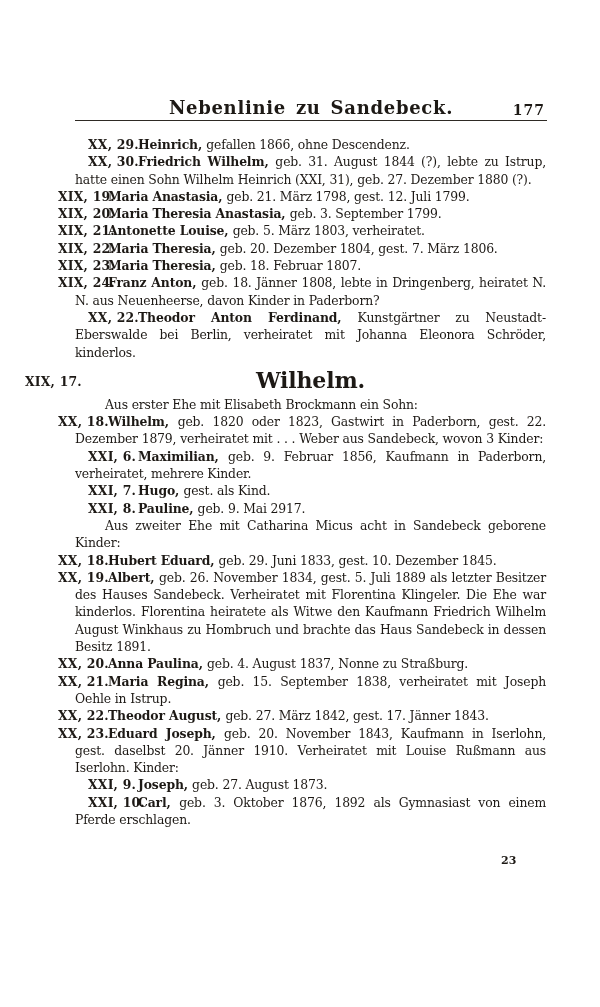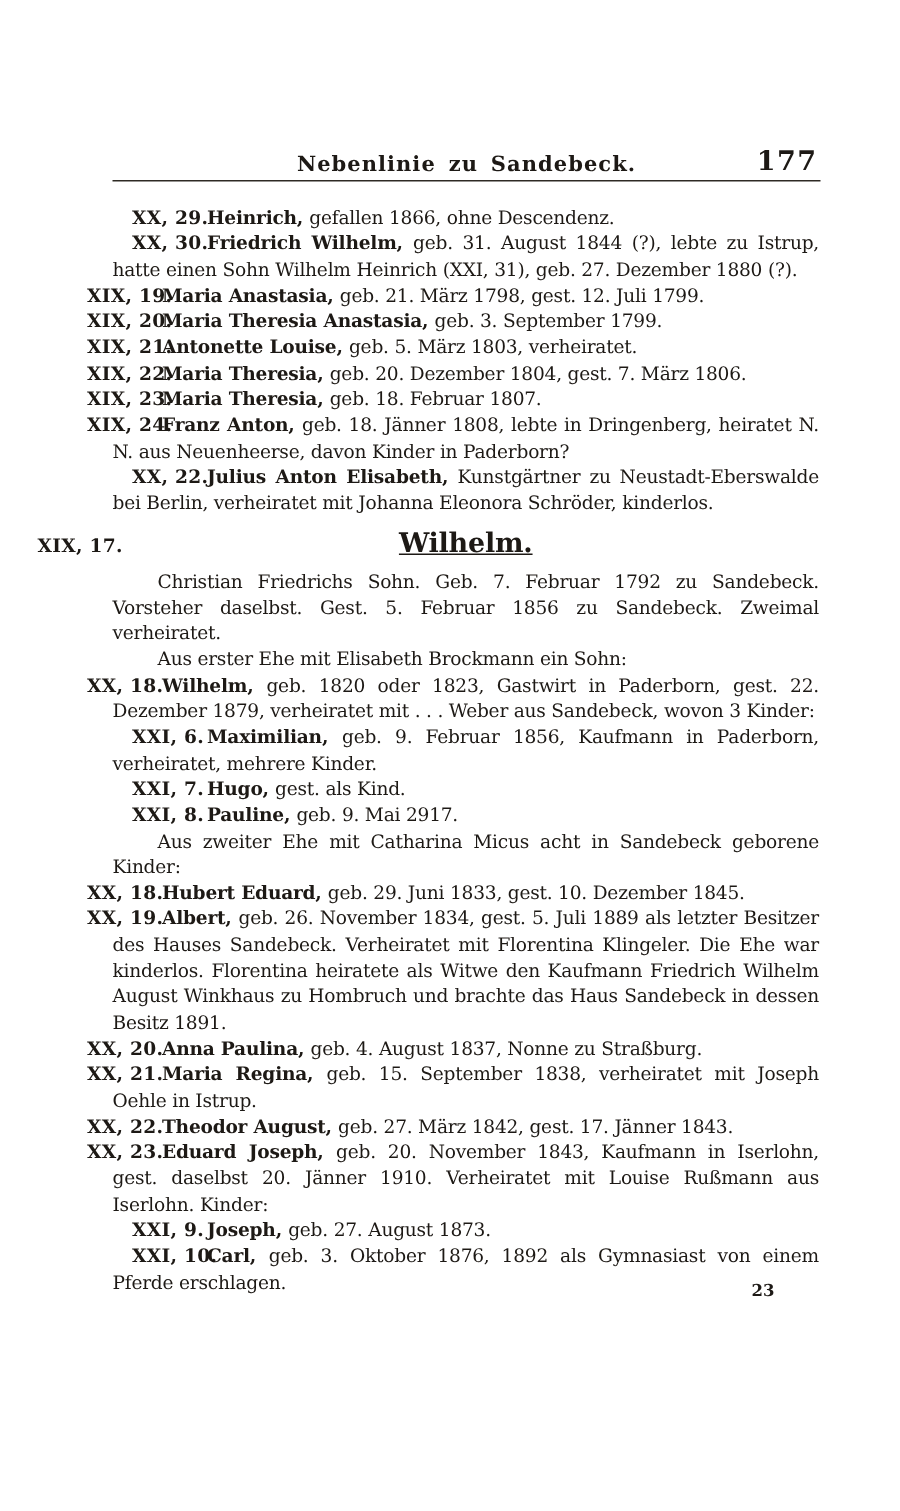--- a/index.html
+++ b/index.html
@@ -13,26 +13,26 @@
   }
   
   .running-head {
     position:absolute;
     top:98px; left:75px; width:472px; height:22px;
     border-bottom:1.6px solid #2e2a24;
   }
   .running-head .head-title {
     position:absolute; left:0; right:0; bottom:2px;
     text-align:center;
-    font-size:14px; font-weight:700;
+    font-size:18px; font-weight:700;
     letter-spacing:0.7px; word-spacing:3px;
   }
   .running-head .page-number {
     position:absolute; right:2px; bottom:2px;
-    font-size:18px; font-weight:700; letter-spacing:1px;
+    font-size:14px; font-weight:700; letter-spacing:1px;
   }
   
   .content {
     position:absolute;
     top:136px; left:25px; width:521px;
     font-size:12.4px; line-height:17.3px;
     letter-spacing:-0.15px;
   }
   .entry {
     position:relative;
@@ -60,23 +60,22 @@
     margin-top:8px; margin-bottom:5px;
   }
   .heading-row .label {
     position:absolute; left:0; bottom:1px;
     font-weight:700; white-space:nowrap;
     letter-spacing:0.2px;
   }
   .heading-title {
     text-align:center;
     font-weight:700;
-    font-size:18px;
+    font-size:22px;
     line-height:22px;
-    text-decoration:underline;
   }
   .signature-mark {
     position:absolute;
     left:501px; top:854px;
     font-size:11px; font-weight:700;
   }
 </style>
 </head>
 <body>
 
@@ -89,26 +88,25 @@
 
   <div class="content">
       <div class="entry indent-2"><span class="label">XX, 29.</span><span class="name">Heinrich, </span><span class="text">gefallen 1866, ohne Descendenz.</span></div>
       <div class="entry indent-2"><span class="label">XX, 30.</span><span class="name">Friedrich Wilhelm, </span><span class="text">geb. 31. August 1844 (?), lebte zu Istrup, hatte einen Sohn Wilhelm Heinrich (XXI, 31), geb. 27. Dezember 1880 (?).</span></div>
       <div class="entry indent-1"><span class="label">XIX, 19.</span><span class="name">Maria Anastasia, </span><span class="text">geb. 21. März 1798, gest. 12. Juli 1799.</span></div>
       <div class="entry indent-1"><span class="label">XIX, 20.</span><span class="name">Maria Theresia Anastasia, </span><span class="text">geb. 3. September 1799.</span></div>
       <div class="entry indent-1"><span class="label">XIX, 21.</span><span class="name">Antonette Louise, </span><span class="text">geb. 5. März 1803, verheiratet.</span></div>
       <div class="entry indent-1"><span class="label">XIX, 22.</span><span class="name">Maria Theresia, </span><span class="text">geb. 20. Dezember 1804, gest. 7. März 1806.</span></div>
       <div class="entry indent-1"><span class="label">XIX, 23.</span><span class="name">Maria Theresia, </span><span class="text">geb. 18. Februar 1807.</span></div>
       <div class="entry indent-1"><span class="label">XIX, 24.</span><span class="name">Franz Anton, </span><span class="text">geb. 18. Jänner 1808, lebte in Dringenberg, heiratet N. N. aus Neuenheerse, davon Kinder in Paderborn?</span></div>
-      <div class="entry indent-2"><span class="label">XX, 22.</span><span class="name">Julius Anton Elisabeth, </span><span class="text">Kunstgärtner zu Neustadt-Eberswalde bei Berlin, verheiratet mit Johanna Eleonora Schröder, kinderlos.</span></div>
+      <div class="entry indent-2"><span class="label">XX, 22.</span><span class="name">Theodor Anton Ferdinand, </span><span class="text">Kunstgärtner zu Neustadt-Eberswalde bei Berlin, verheiratet mit Johanna Eleonora Schröder, kinderlos.</span></div>
       <div class="heading-row">
         <span class="label">XIX, 17.</span>
         <div class="heading-title">Wilhelm.</div>
       </div>
-      <p class="para">Christian Friedrichs Sohn. Geb. 7. Februar 1792 zu Sandebeck. Vorsteher daselbst. Gest. 5. Februar 1856 zu Sandebeck. Zweimal verheiratet.</p>
       <p class="para">Aus erster Ehe mit Elisabeth Brockmann ein Sohn:</p>
       <div class="entry indent-1"><span class="label">XX, 18.</span><span class="name">Wilhelm, </span><span class="text">geb. 1820 oder 1823, Gastwirt in Paderborn, gest. 22. Dezember 1879, verheiratet mit . . . Weber aus Sandebeck, wovon 3 Kinder:</span></div>
       <div class="entry indent-2"><span class="label">XXI, 6.</span><span class="name">Maximilian, </span><span class="text">geb. 9. Februar 1856, Kaufmann in Paderborn, verheiratet, mehrere Kinder.</span></div>
       <div class="entry indent-2"><span class="label">XXI, 7.</span><span class="name">Hugo, </span><span class="text">gest. als Kind.</span></div>
       <div class="entry indent-2"><span class="label">XXI, 8.</span><span class="name">Pauline, </span><span class="text">geb. 9. Mai 2917.</span></div>
       <p class="para">Aus zweiter Ehe mit Catharina Micus acht in Sandebeck geborene Kinder:</p>
       <div class="entry indent-1"><span class="label">XX, 18.</span><span class="name">Hubert Eduard, </span><span class="text">geb. 29. Juni 1833, gest. 10. Dezember 1845.</span></div>
       <div class="entry indent-1"><span class="label">XX, 19.</span><span class="name">Albert, </span><span class="text">geb. 26. November 1834, gest. 5. Juli 1889 als letzter Besitzer des Hauses Sandebeck. Verheiratet mit Florentina Klingeler. Die Ehe war kinderlos. Florentina heiratete als Witwe den Kaufmann Friedrich Wilhelm August Winkhaus zu Hombruch und brachte das Haus Sandebeck in dessen Besitz 1891.</span></div>
       <div class="entry indent-1"><span class="label">XX, 20.</span><span class="name">Anna Paulina, </span><span class="text">geb. 4. August 1837, Nonne zu Straßburg.</span></div>
       <div class="entry indent-1"><span class="label">XX, 21.</span><span class="name">Maria Regina, </span><span class="text">geb. 15. September 1838, verheiratet mit Joseph Oehle in Istrup.</span></div>

